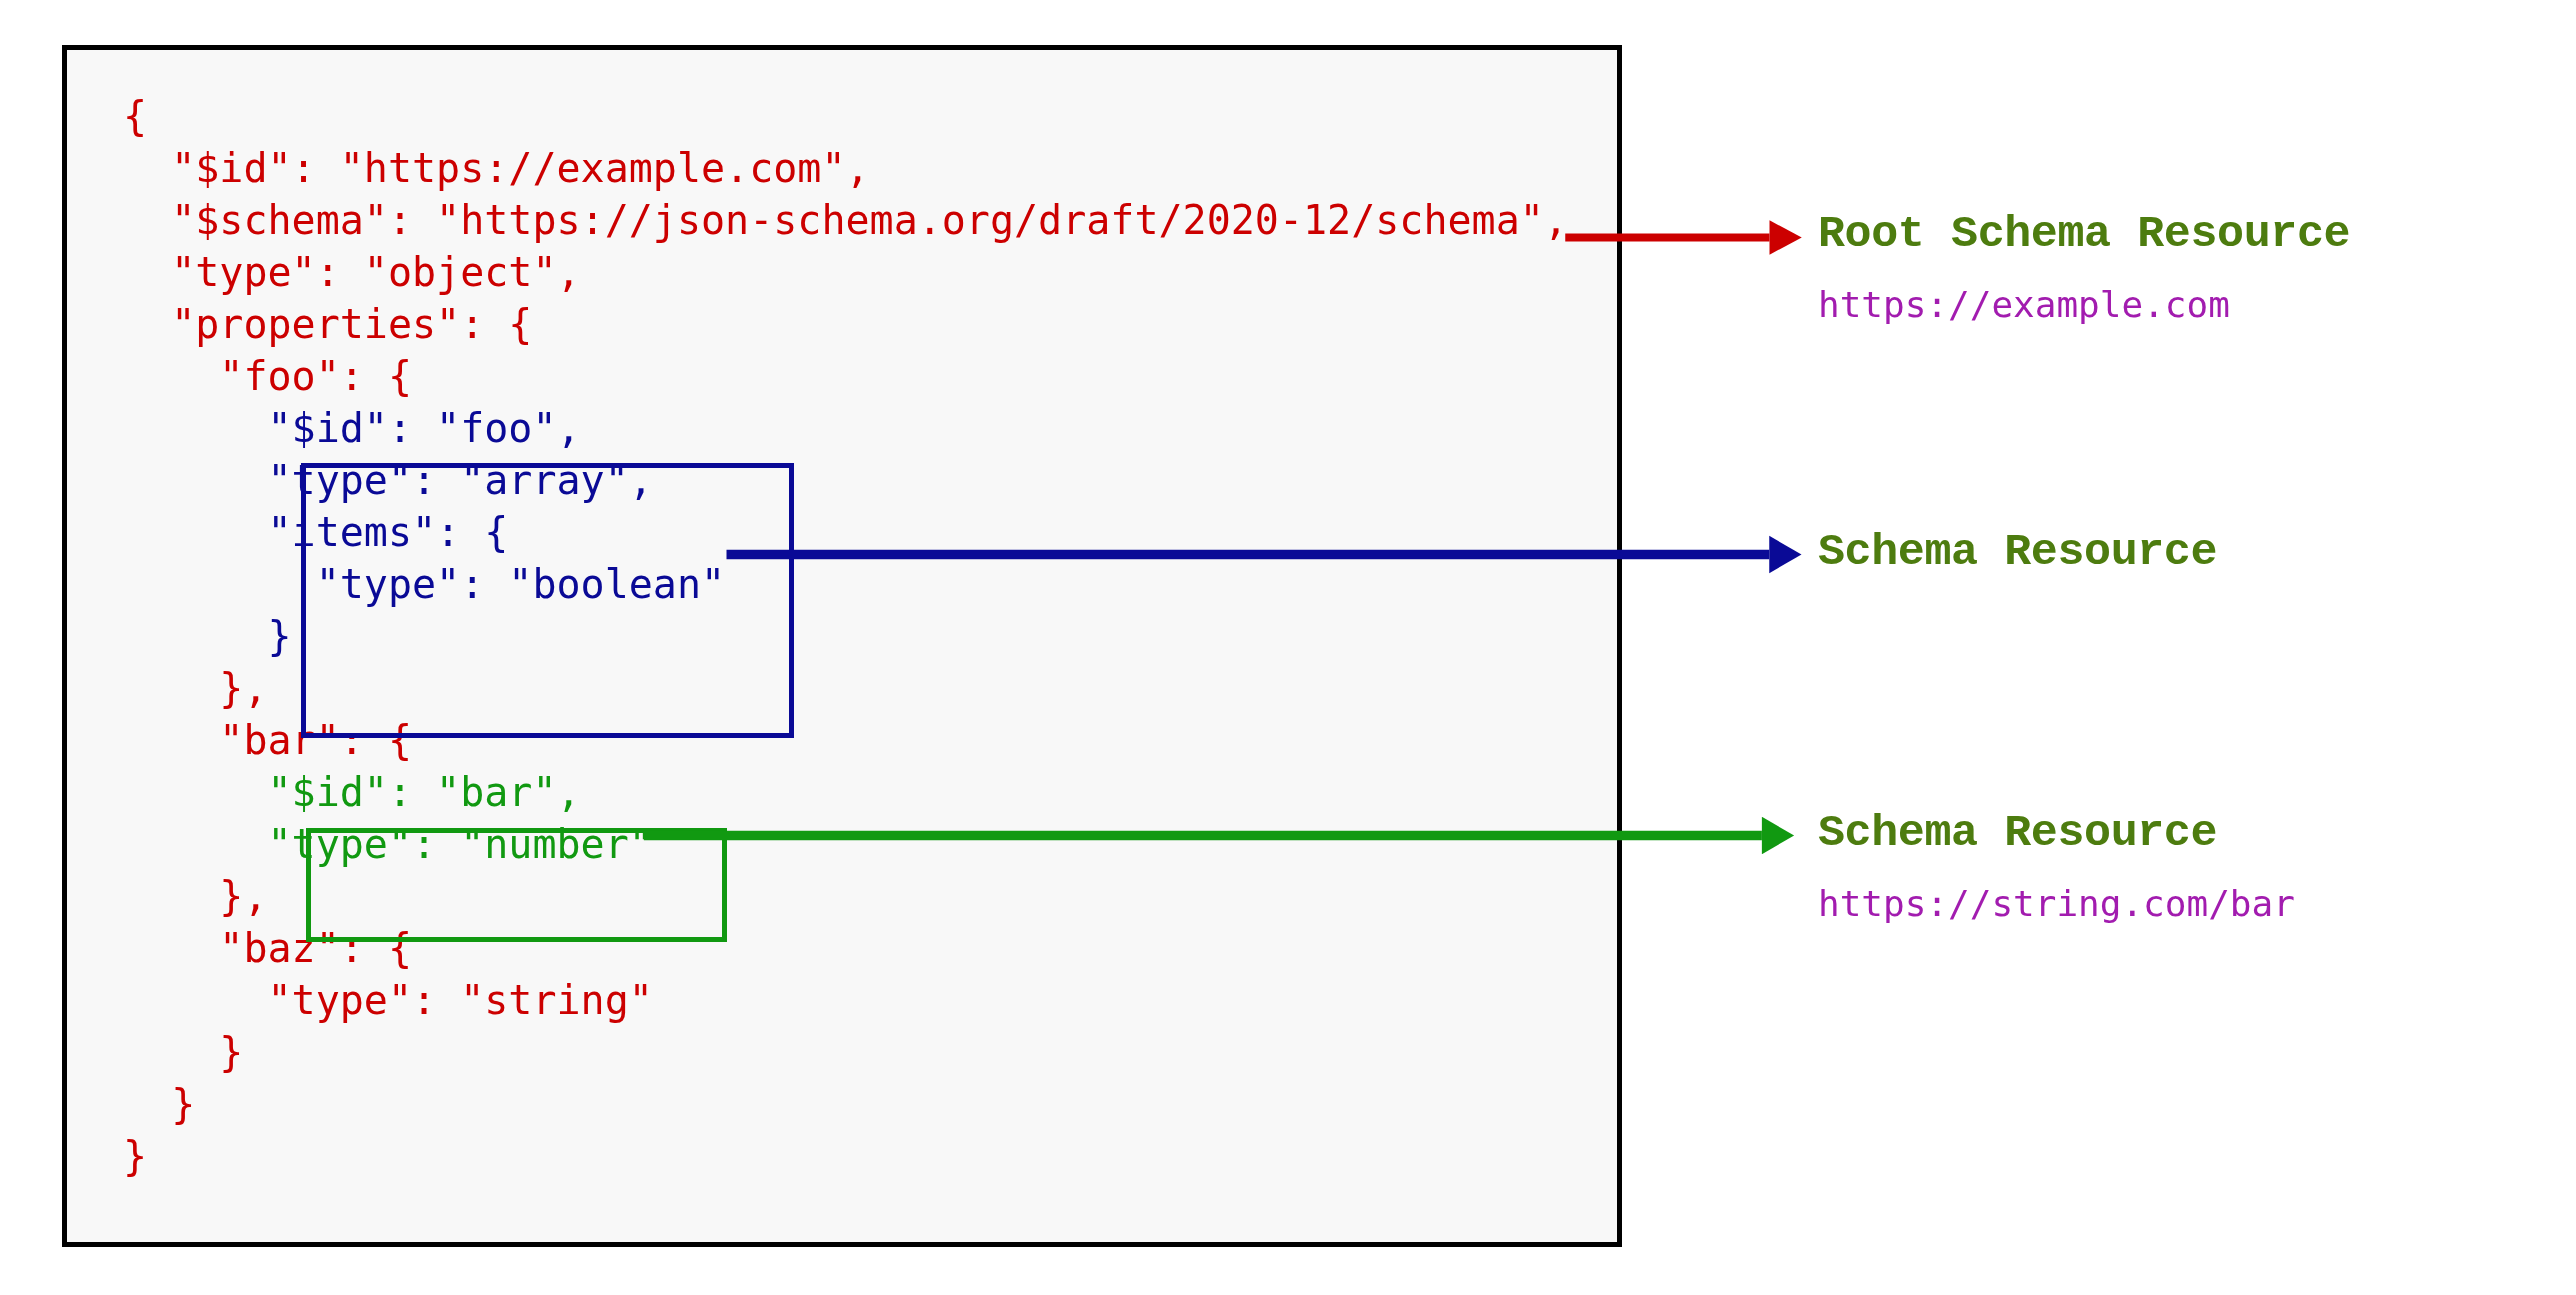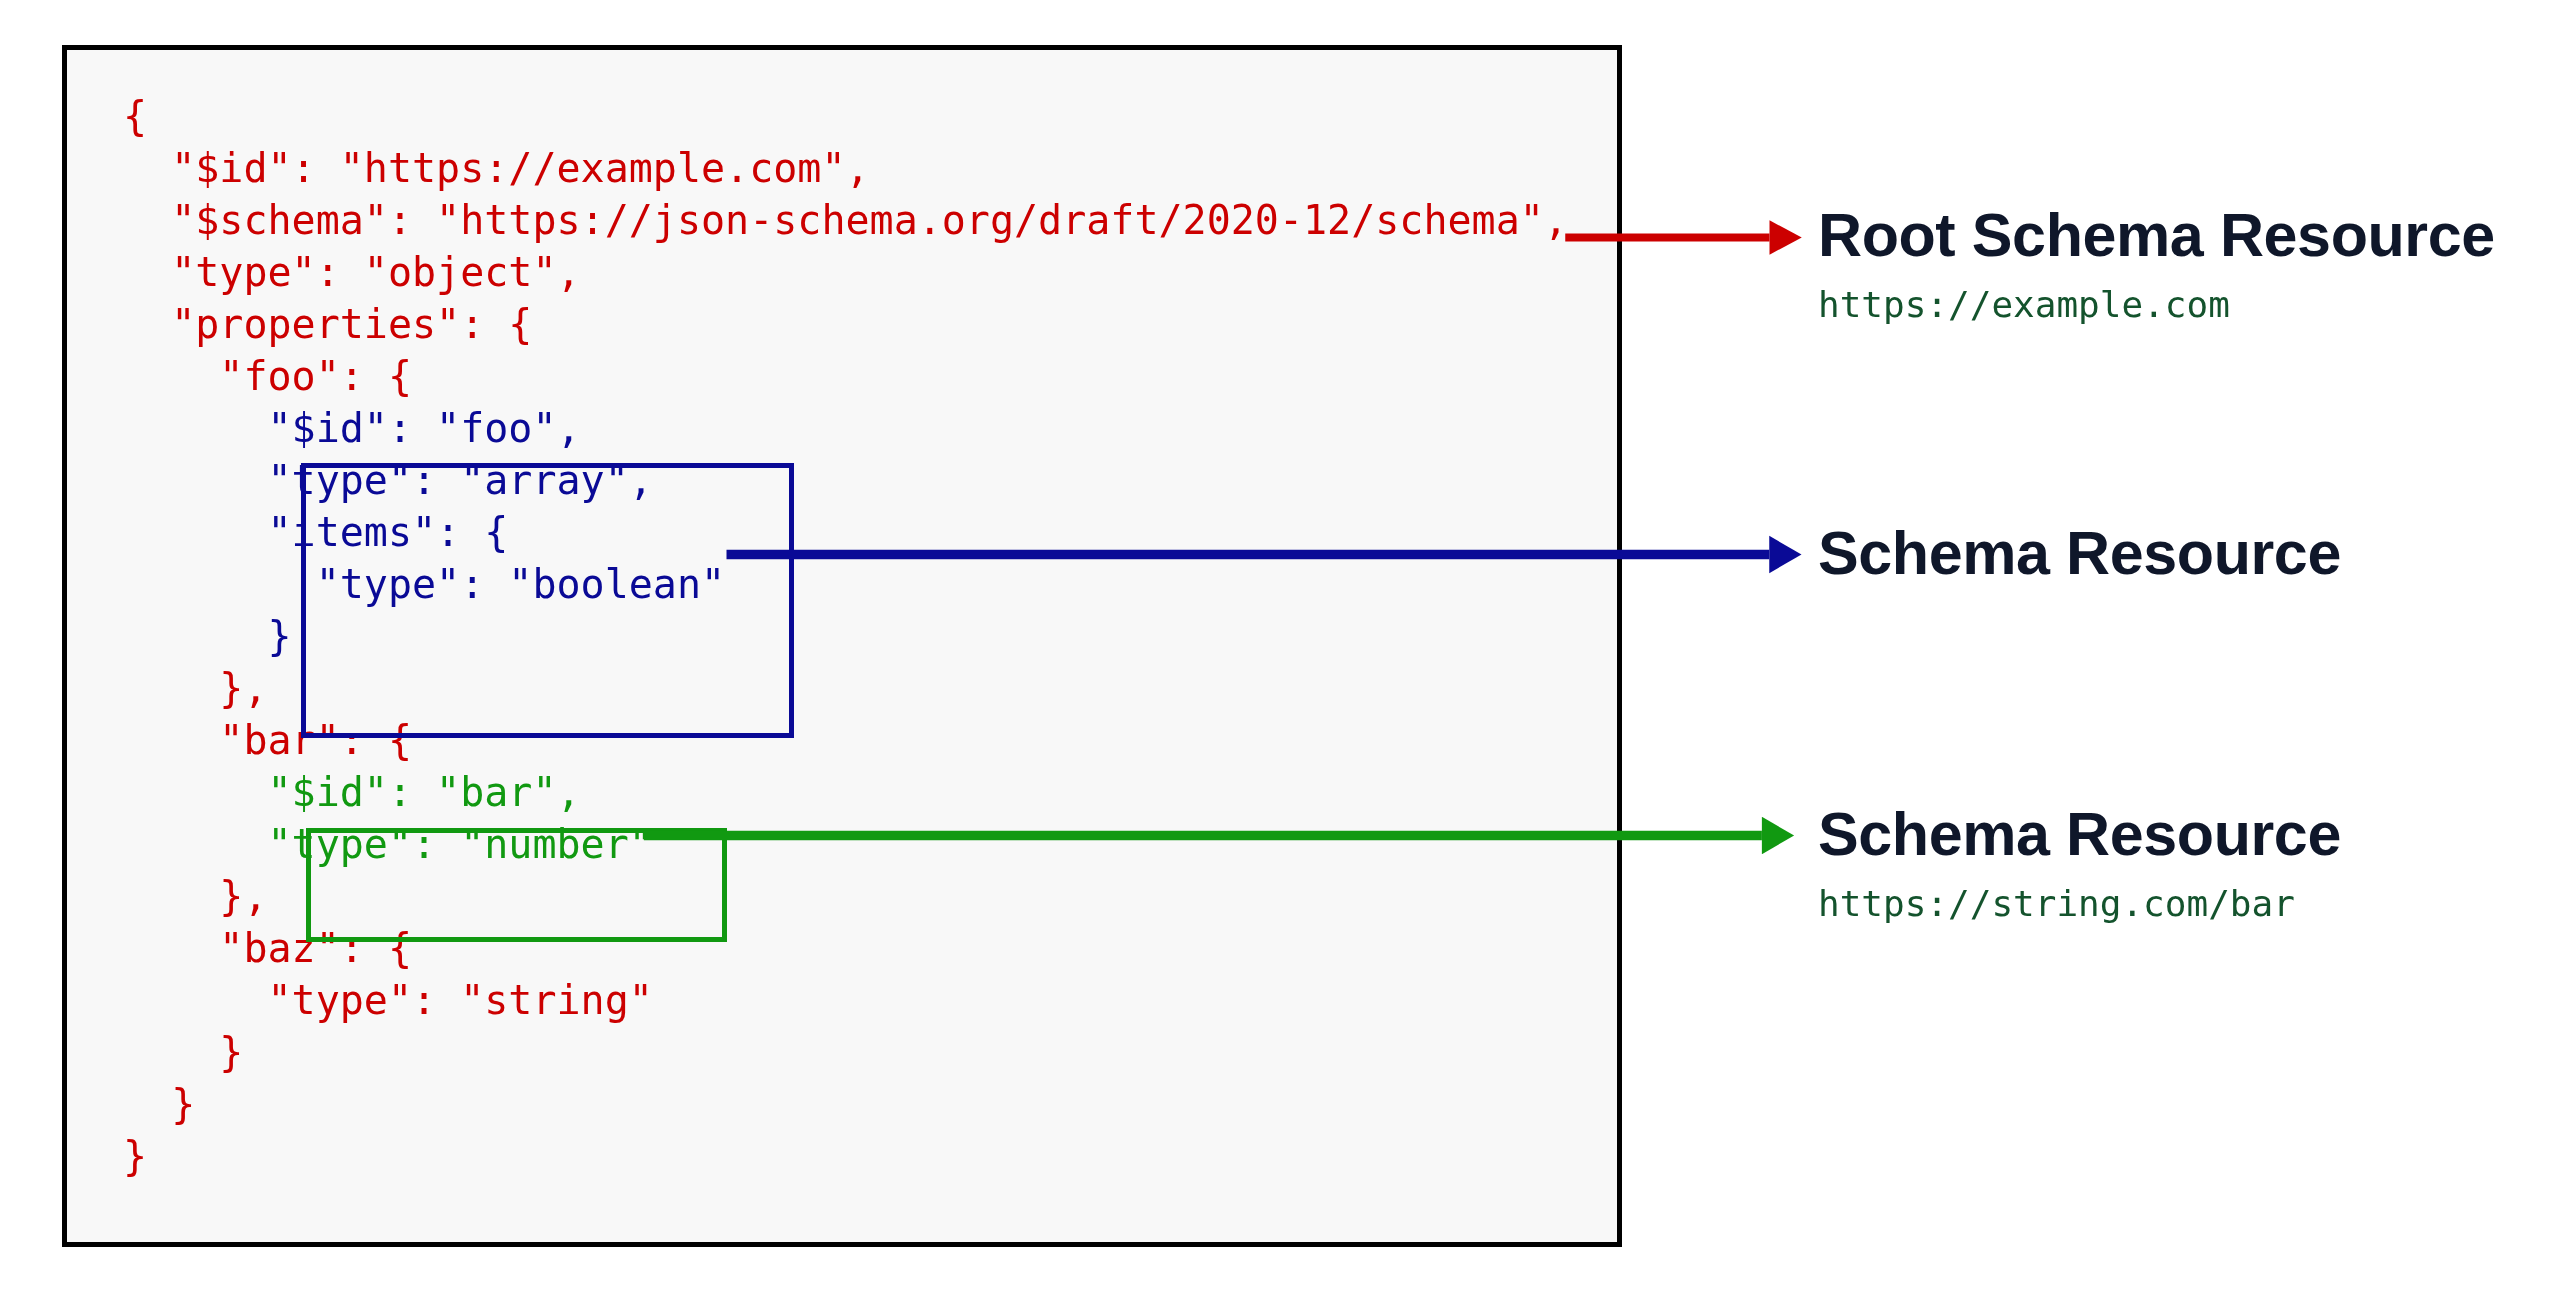--- a/index.html
+++ b/index.html
@@ -76,33 +76,33 @@
     overflow: visible;
   }
 
   
   .label-group {
     position: absolute;
     left: 1818px;
     width: 719px;
   }
   .label-title {
-    font-family: Liberation Sans, sans-serif;
+    font-family: Liberation Mono, monospace;
     font-weight: bold;
-    font-size: 61px;
+    font-size: 45px;
     line-height: 50px;
-    color: #0f172a;
+    color: #4d7c0f;
     letter-spacing: -0.4px;
     white-space: nowrap;
   }
   .label-url {
     font-family: "DejaVu Sans Mono", monospace;
     font-size: 36px;
     line-height: 43px;
-    color: #14532d;
+    color: #a21caf;
     margin-top: 23px;
     white-space: nowrap;
   }
   #group-root { top: 210px; }
   #group-foo  { top: 528px; }
   #group-bar  { top: 809px; }
 </style>
 </head>
 <body>
 

